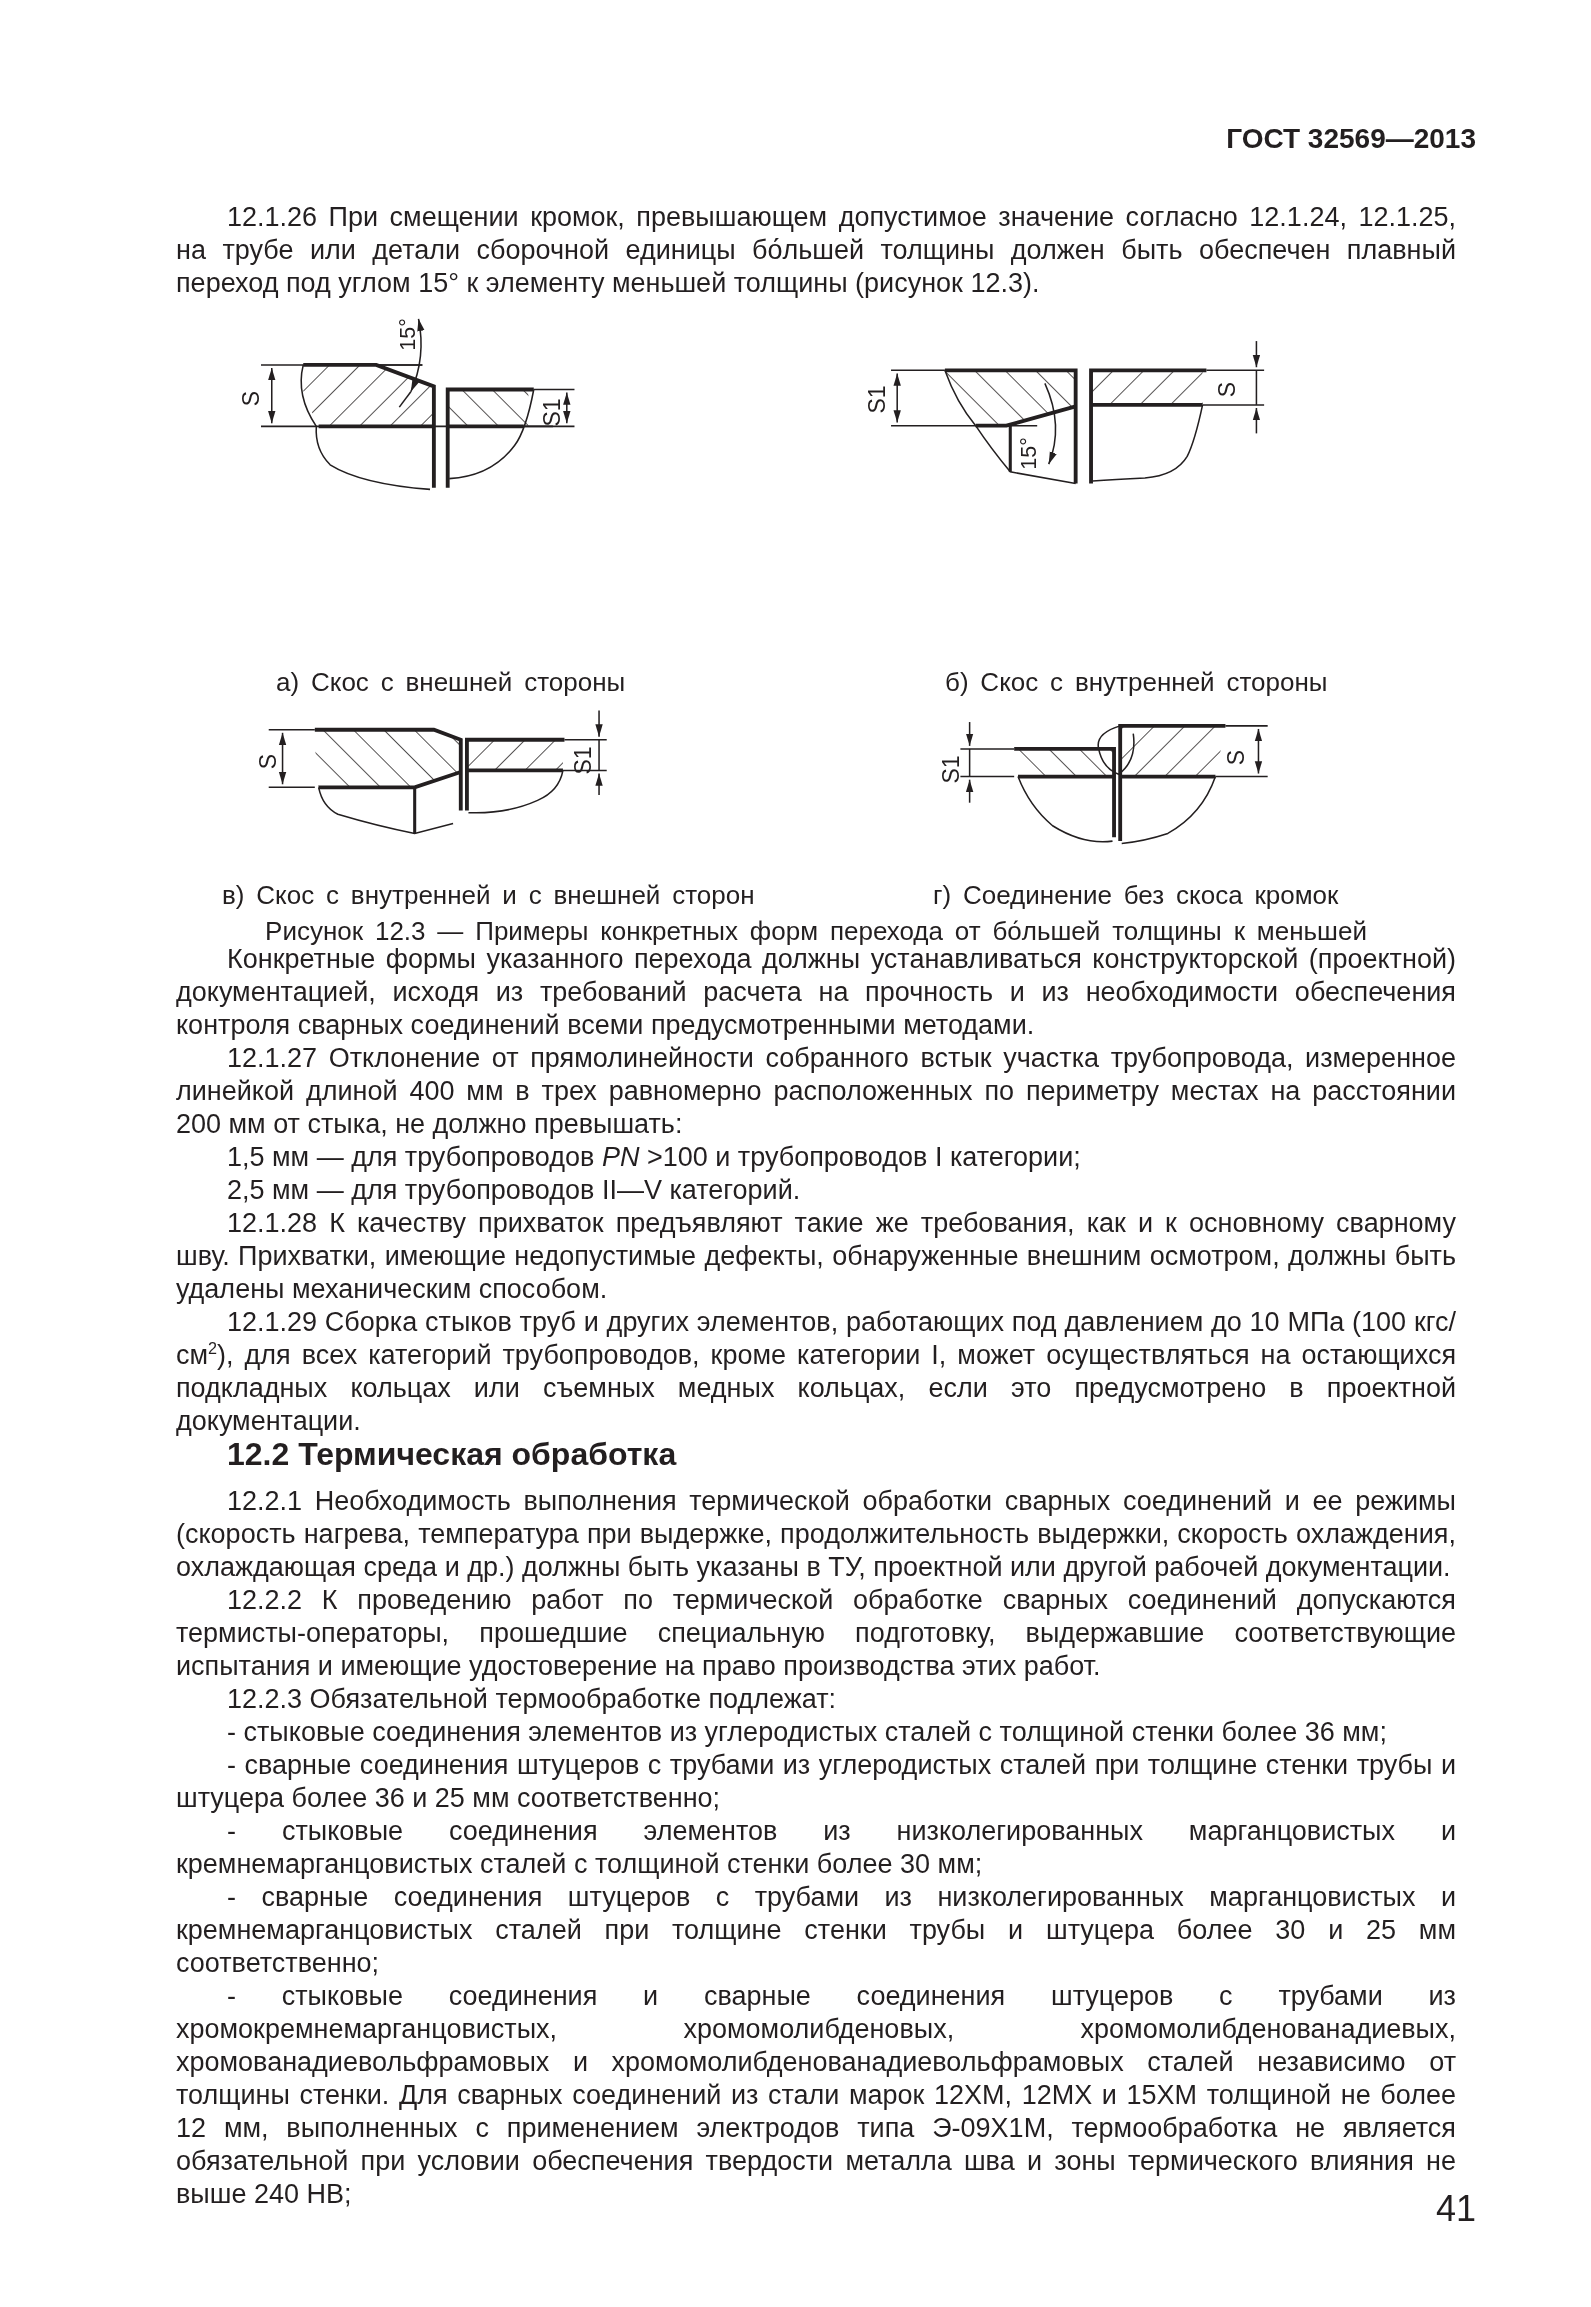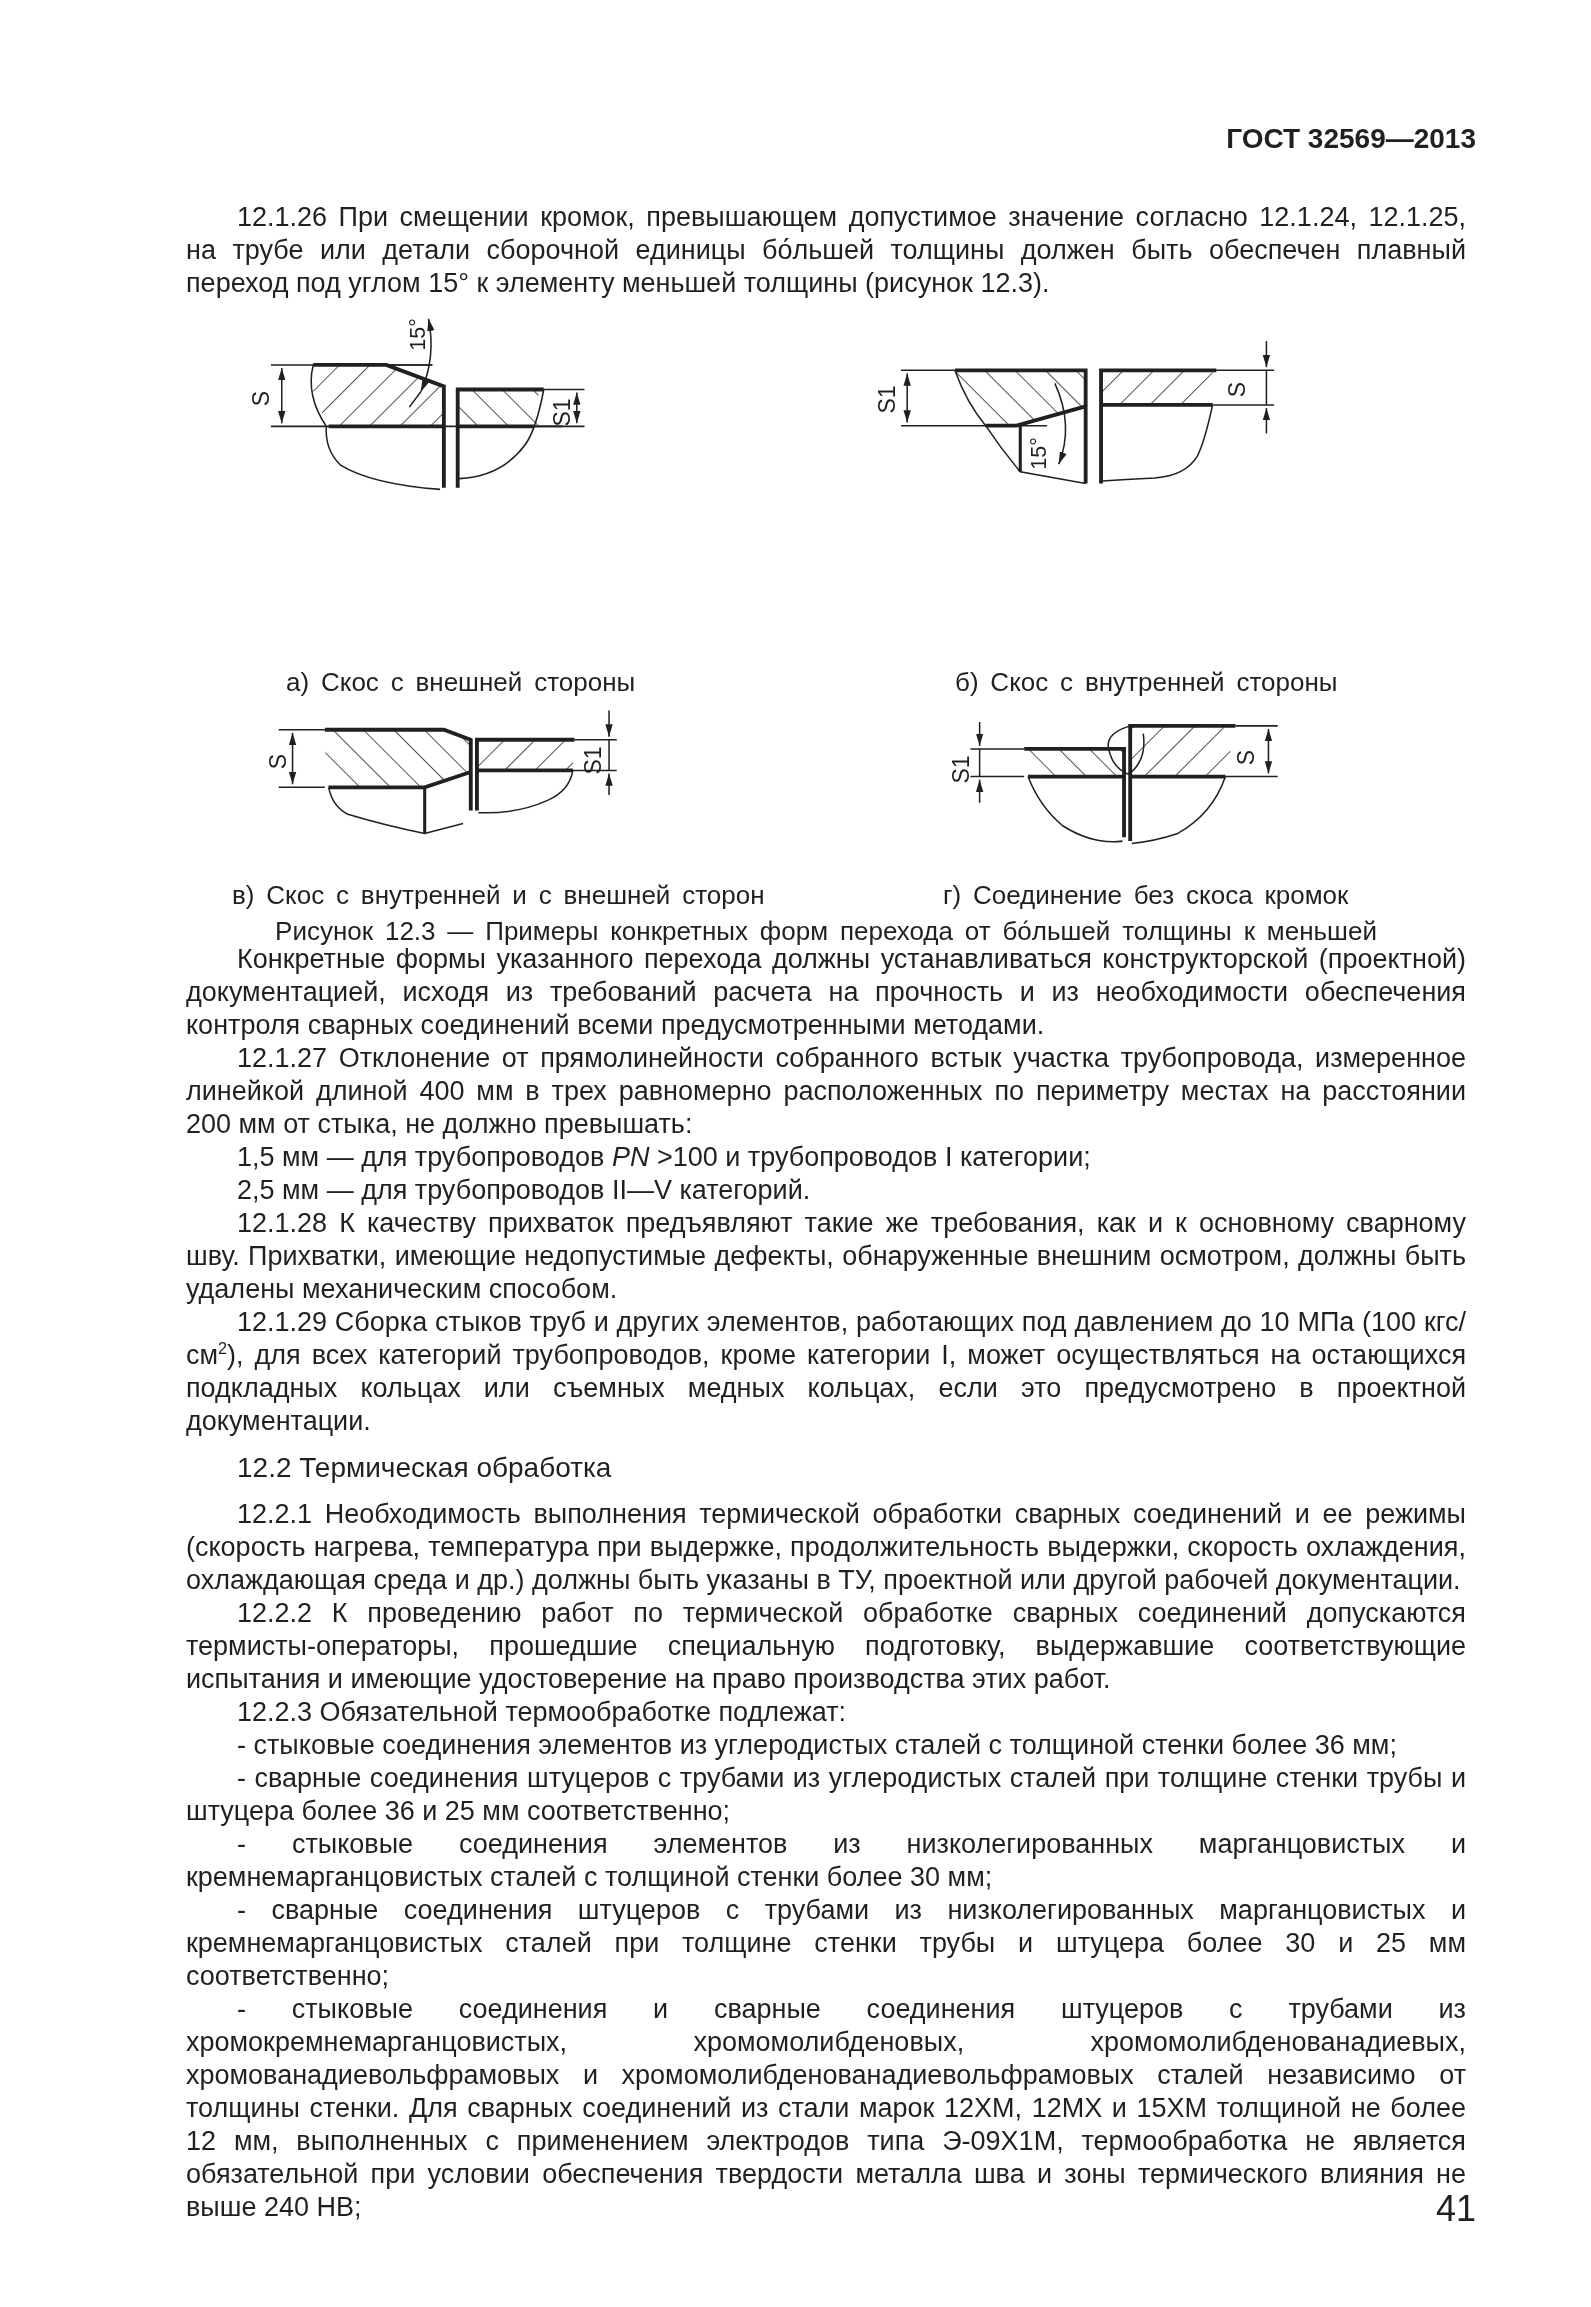--- a/index.html
+++ b/index.html
@@ -5,38 +5,38 @@
   html, body { margin: 0; padding: 0; background: #ffffff; }
   body {
     width: 1591px; height: 2307px; position: relative; overflow: hidden;
     font-family: "Liberation Sans", sans-serif; color: #231f20;
   }
   .page-header {
     position: absolute; top: 123px; right: 115px;
     font-size: 28px; font-weight: bold; letter-spacing: 0; margin-left: 40px;
   }
   .content {
-    position: absolute; left: 186px; width: 1280px; top: 201px;
+    position: absolute; left: 176px; width: 1280px; top: 201px;
     font-size: 27px; line-height: 33px; text-align: justify;
   }
   .content p { margin: 0; text-indent: 51px; }
   .figure {
     position: relative; height: 632px; margin-top: 10.8px; margin-bottom: 0;
   }
   .fig-panel { position: absolute; }
   .fig-panel svg { display: block; }
   .fig-caption-sub {
     position: absolute; font-size: 26px; text-align: center; white-space: nowrap; word-spacing: 4.6px; margin-top: 24px;
   }
   .fig-title {
     position: absolute; left: 0; width: 100%; top: 604px; text-align: center;
     font-size: 26px; word-spacing: 4.6px;
   }
   h2.section {
-    margin: 13px 0 14px 0; font-size: 28px; font-weight: normal; text-indent: 51px;
+    margin: 0 0 14px 0; font-size: 32px; font-weight: bold; text-indent: 51px;
   }
   .page-number {
     position: absolute; top: 2188px; right: 115px; font-size: 36px;
   }
   sup { font-size: 60%; line-height: 0; }
   .italic { font-style: italic; }
 </style>
 </head>
 <body>
 

